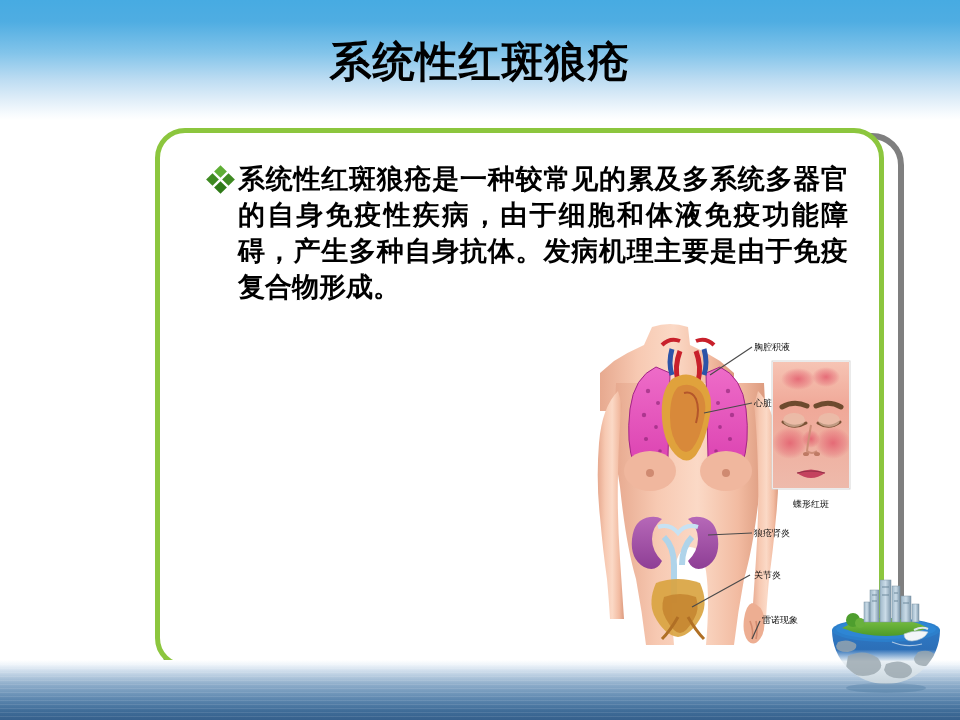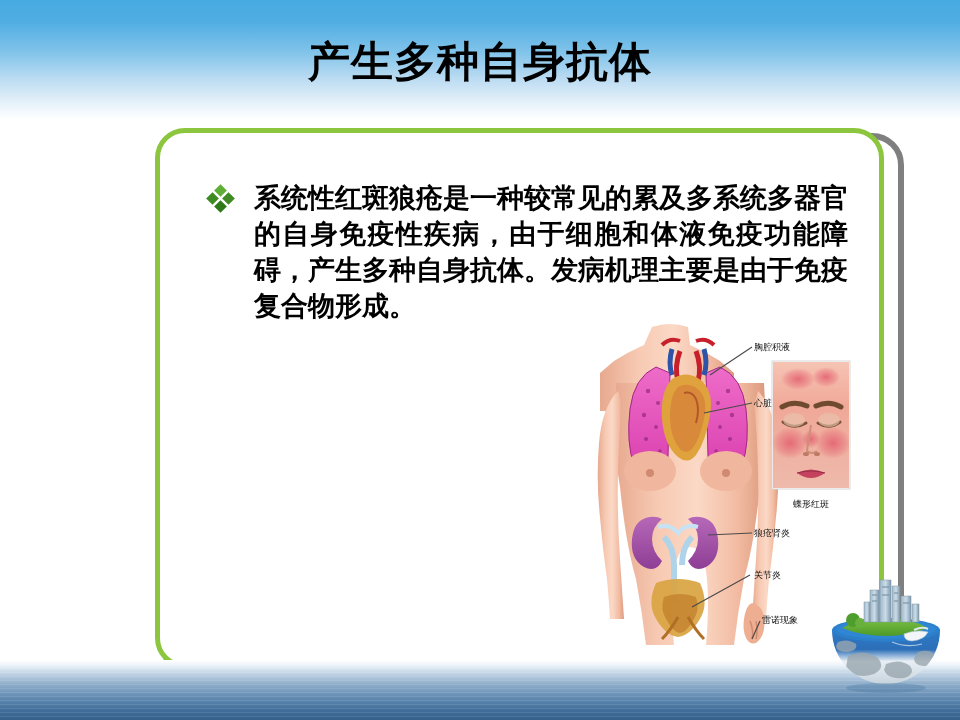--- a/index.html
+++ b/index.html
@@ -35,22 +35,22 @@
     background:transparent;
   }
   .panel{
     position:absolute;left:155px;top:128px;width:729px;height:540px;
     border:5px solid #8CC63E;border-radius:30px;
     background:#ffffff;box-sizing:border-box;
   }
 
   
   .bullet-row{
-    position:absolute;left:48px;top:47px;width:640px;
-    display:flex;align-items:flex-start;gap:16px;
+    position:absolute;left:48px;top:28px;width:640px;
+    display:flex;align-items:flex-start;
   }
   .bullet-mark{
     flex:0 0 auto;width:26px;height:26px;margin-top:6px;margin-right:4px;
     position:relative;
   }
   .bullet-mark span{
     position:absolute;width:9px;height:9px;background:#4C9A2A;
     transform:rotate(45deg);
   }
   .bullet-mark .d-top{left:8px;top:0;background:#5FAE35;}
@@ -88,21 +88,21 @@
   .globe{position:absolute;right:10px;bottom:22px;width:128px;height:126px;}
   .globe svg{display:block;}
 </style>
 </head>
 <body>
 
 <div id="slide">
 
   <div class="sky"></div>
 
-  <div class="title">产生多种自身抗体</div>
+  <div class="title">系统性红斑狼疮</div>
 
   <div class="panel-shadow"></div>
 
   <div class="panel">
 
     <div class="bullet-row">
       <div class="bullet-mark">
         <span class="d-top"></span>
         <span class="d-left"></span>
         <span class="d-right"></span>

